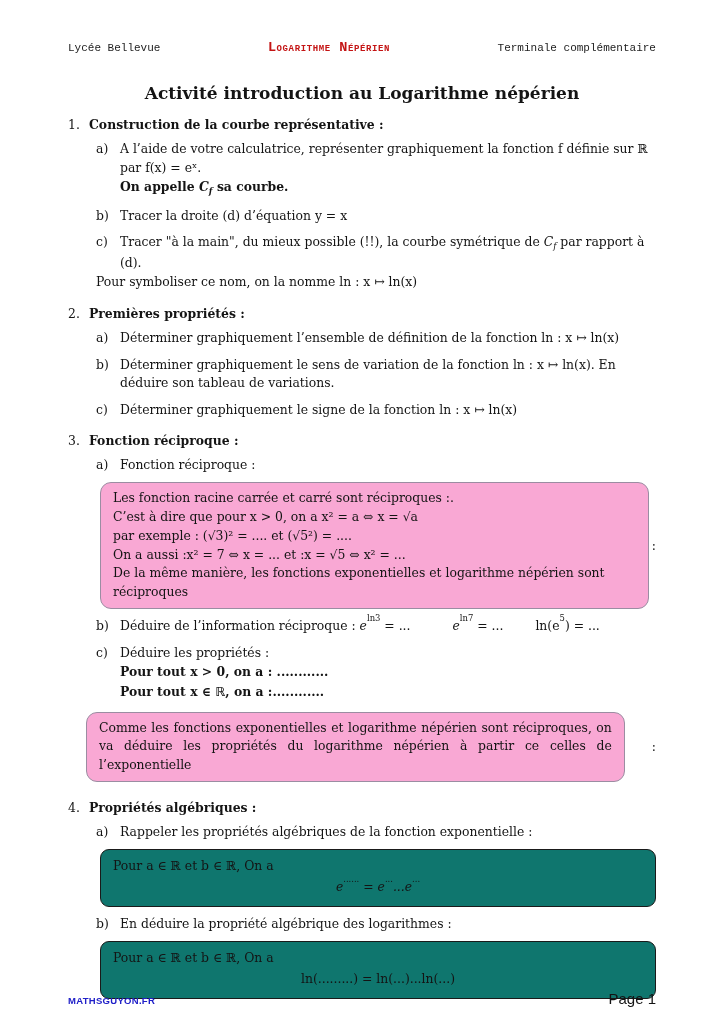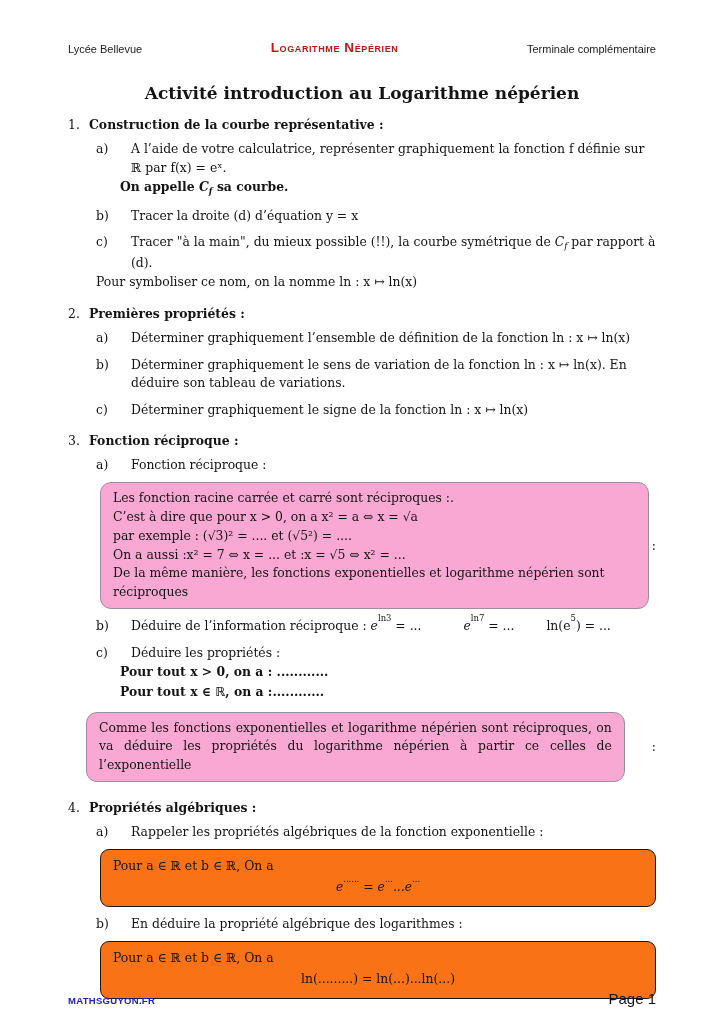--- a/index.html
+++ b/index.html
@@ -11,53 +11,53 @@
     background: #ffffff;
     font-family: "DejaVu Serif", "DejaVu Sans", serif;
     font-size: 12.4px;
     color: #141414;
     overflow: hidden;
   }
   .content { padding: 40px 68px 0 68px; }
 
   
   .doc-header {
-    display: flex; justify-content: space-between; align-items: flex-end;
-    font-family: Liberation Sans, sans-serif; font-size: 11px; color: #222;
+    display: flex; justify-content: space-between; align-items: center;
+    font-family: Liberation Mono, monospace; font-size: 11px; color: #222;
   }
   .header-center {
     color: #c41414; font-weight: bold; font-variant: small-caps;
     letter-spacing: .6px; font-size: 13.5px;
   }
 
   
   .doc-title {
     margin-top: 28px; text-align: center;
     font-size: 17px; font-weight: bold;
   }
 
   
   .sec { display: flex; gap: 8px; margin-top: 14px; }
   .sec-num { min-width: 13px; }
   .sec-title { font-weight: bold; }
 
   .item { display: flex; gap: 10px; padding-left: 28px; margin-top: 8px; line-height: 1.5; }
   .item-label { min-width: 14px; flex-shrink: 0; }
-  .item-body { flex: 1; margin-left: 11px; }
+  .item-body { flex: 1; }
   .cont { padding-left: 52px; margin-top: 1px; line-height: 1.5; font-weight: bold; }
   .para { padding-left: 28px; margin-top: 8px; line-height: 1.5; }
 
   
   .box-row { display: flex; align-items: center; padding-left: 32px; margin-top: 7px; }
   .pinkbox {
     flex: 1; background: #f9a8d4; border: 1px solid #9b8da2;
     border-radius: 11px; padding: 6px 12px; line-height: 1.52;
   }
   .whitebox {
-    flex: 1; background: #f97316; border: 1.4px solid #1a1a1a;
+    flex: 1; background: #0f766e; border: 1.4px solid #1a1a1a;
     border-radius: 9px; padding: 7px 12px 9px; line-height: 1.5;
   }
   .box-colon { margin-left: 3px; }
   .justify { text-align: justify; }
 
   .formula-center { text-align: center; margin-top: 3px; }
 
   sup { font-size: .68em; position: relative; top: -.5em; line-height: 0; }
   .math { font-style: italic; }
   .bold { font-weight: bold; }

